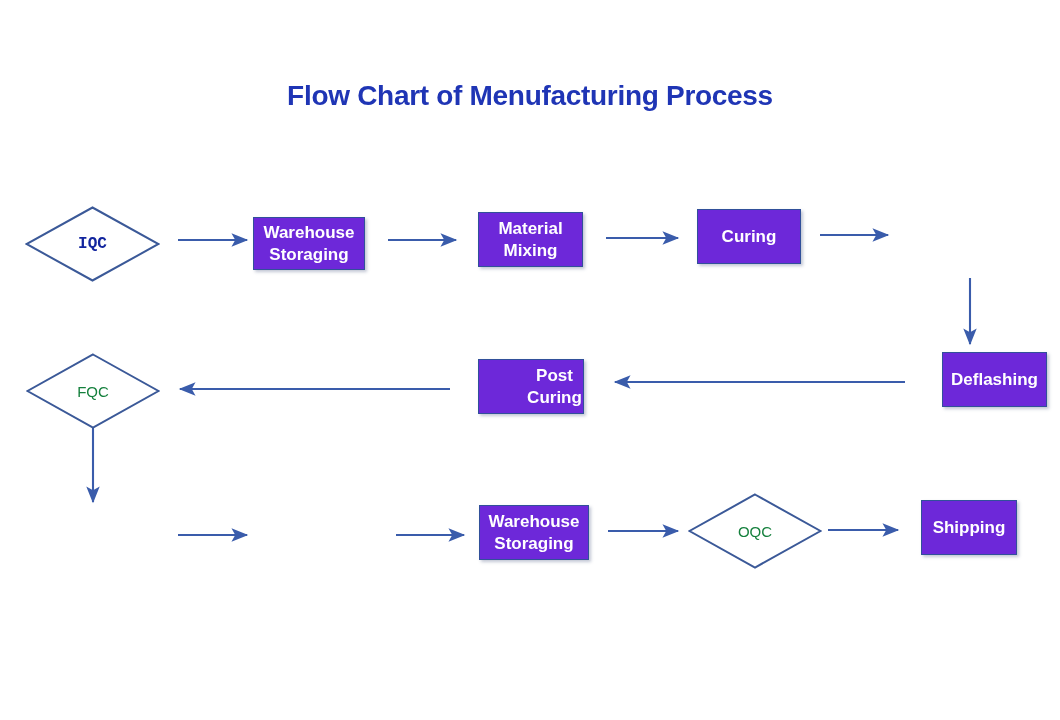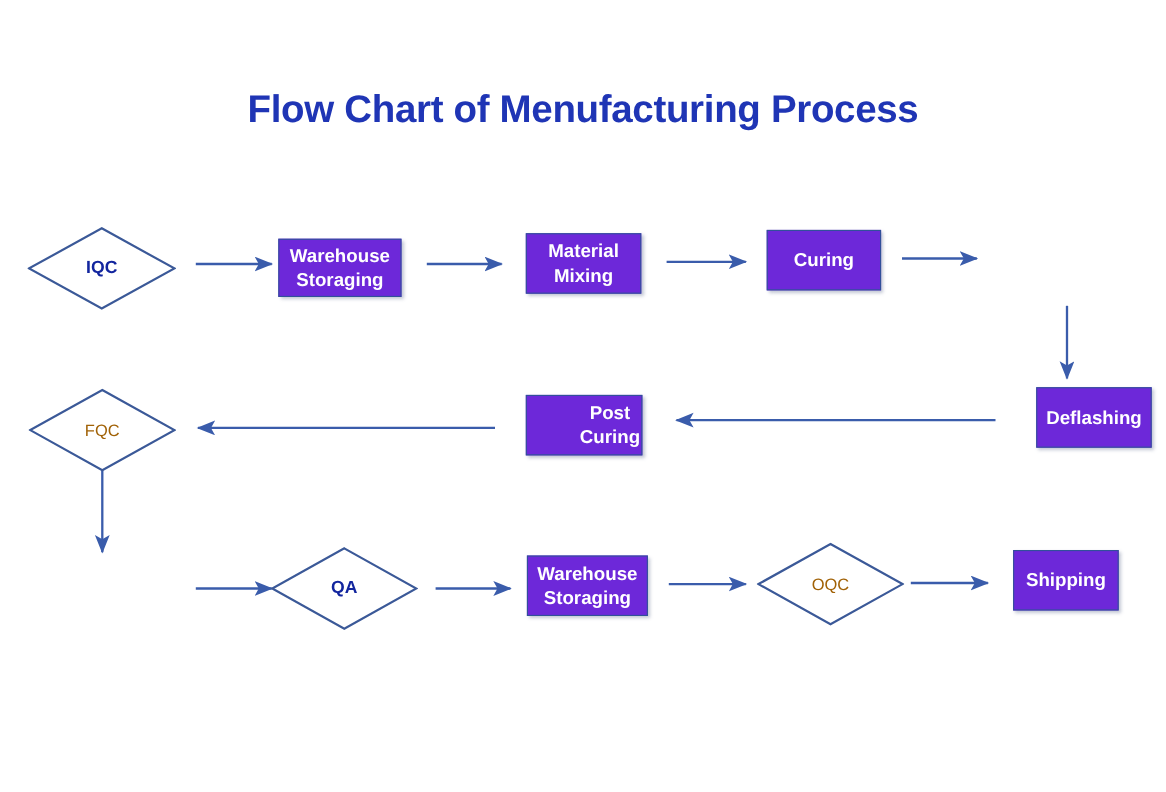--- a/index.html
+++ b/index.html
@@ -23,21 +23,21 @@
     height: 720px;
   }
 
   
   .chart-title {
     position: absolute;
     left: 0;
     top: 80px;
     width: 1060px;
     text-align: center;
-    font-size: 35px;
+    font-size: 28px;
     font-weight: bold;
     color: #1f35b5;
     letter-spacing: -0.3px;
     font-family: "Liberation Sans", sans-serif;
     white-space: nowrap;
   }
 
   
   .node {
     position: absolute;
@@ -69,21 +69,21 @@
   .node.decision .diamond-svg {
     position: absolute;
     left: 0; top: 0;
     width: 100%;
     height: 100%;
   }
   .node.decision .d-label {
     position: relative;
     z-index: 2;
   }
-  .node.decision.soft .d-label { color: #a16207; font-weight: normal; font-size: 15px; }
+  .node.decision.soft .d-label { color: #15803d; font-weight: normal; font-size: 15px; }
 
   .node .p-label {
     position: relative;
     z-index: 2;
     padding: 0 4px;
     white-space: pre-line;
   }
 
   
   #connectors {
@@ -121,21 +121,21 @@
 
       <line x1="93" y1="428" x2="93" y2="502"></line>
 
       <line x1="178" y1="535" x2="247" y2="535"></line>
       <line x1="396" y1="535" x2="464" y2="535"></line>
       <line x1="608" y1="531" x2="678" y2="531"></line>
       <line x1="828" y1="530" x2="898" y2="530"></line>
     </g>
   </svg>
 
-  <div class="node decision" style="left:25px; top:206px; width:135px; height:76px;">
+  <div class="node decision" style="left:25px; top:206px; width:135px; height:76px;font-family:Liberation Mono, monospace;">
     <svg class="diamond-svg" viewBox="0 0 135 76" preserveAspectRatio="none">
       <polygon points="67.5,1.5 133.5,38 67.5,74.5 1.5,38" fill="#ffffff" stroke="#3b5998" stroke-width="2"></polygon>
     </svg>
     <span class="d-label">IQC</span>
   </div>
 
   <div class="node process" style="left:253px; top:217px; width:112px; height:53px;">
     <span class="p-label">Warehouse
 Storaging</span>
   </div>
@@ -160,26 +160,20 @@
   </div>
 
   <div class="node decision soft" style="left:26px; top:353px; width:134px; height:76px;">
     <svg class="diamond-svg" viewBox="0 0 134 76" preserveAspectRatio="none">
       <polygon points="67,1.5 132.5,38 67,74.5 1.5,38" fill="#ffffff" stroke="#3b5998" stroke-width="2"></polygon>
     </svg>
     <span class="d-label">FQC</span>
   </div>
 
 
-  <div class="node decision" style="left:246px; top:497px; width:134px; height:76px;">
-    <svg class="diamond-svg" viewBox="0 0 134 76" preserveAspectRatio="none">
-      <polygon points="67,1.5 132.5,38 67,74.5 1.5,38" fill="#ffffff" stroke="#3b5998" stroke-width="2"></polygon>
-    </svg>
-    <span class="d-label">QA</span>
-  </div>
 
   <div class="node process" style="left:479px; top:505px; width:110px; height:55px;">
     <span class="p-label">Warehouse
 Storaging</span>
   </div>
 
   <div class="node decision soft" style="left:688px; top:493px; width:134px; height:76px;text-align:right;">
     <svg class="diamond-svg" viewBox="0 0 134 76" preserveAspectRatio="none">
       <polygon points="67,1.5 132.5,38 67,74.5 1.5,38" fill="#ffffff" stroke="#3b5998" stroke-width="2"></polygon>
     </svg>

